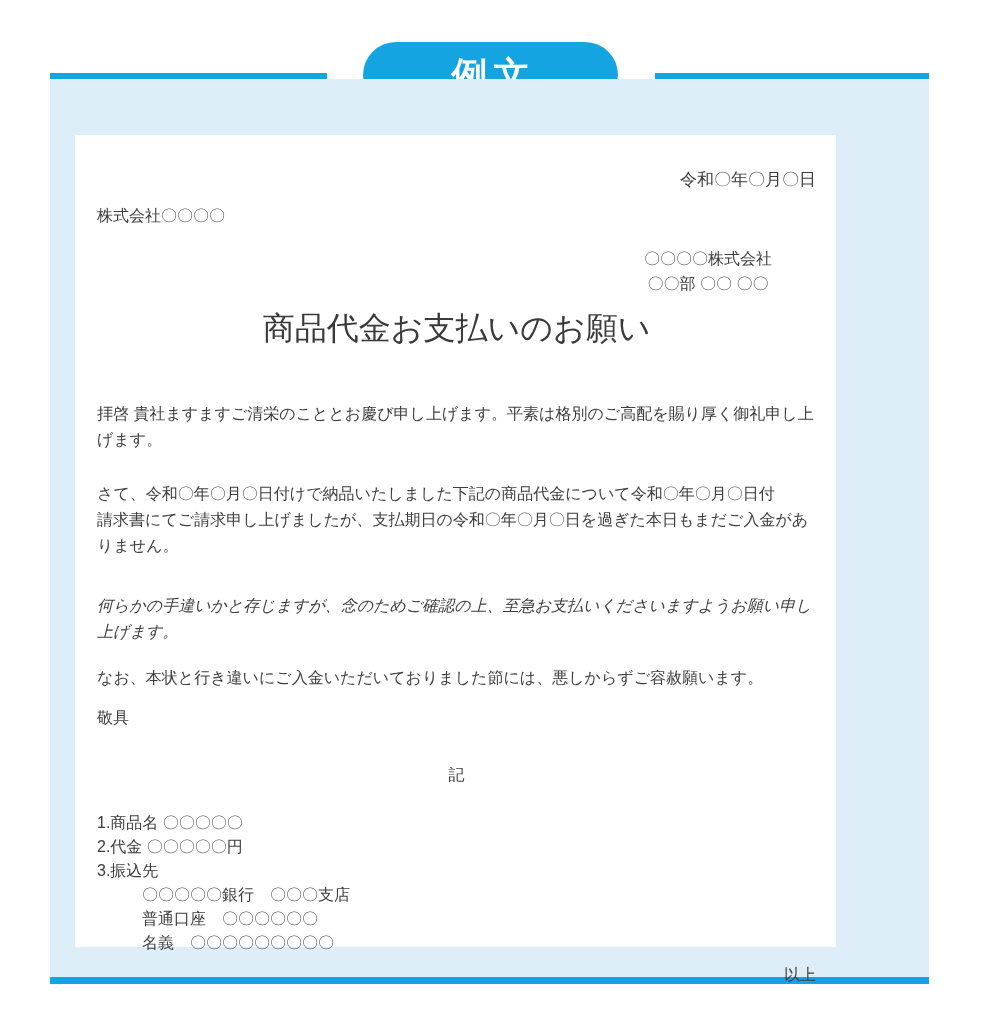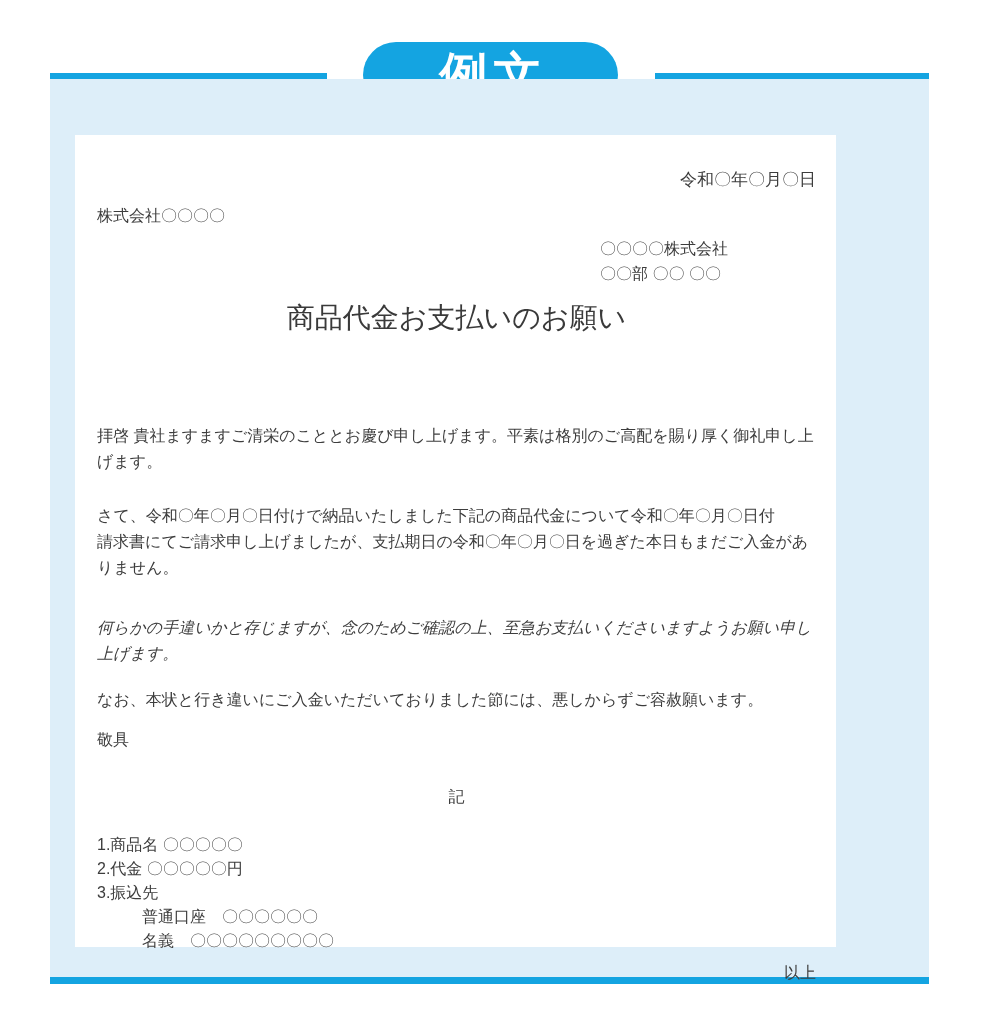--- a/index.html
+++ b/index.html
@@ -27,21 +27,21 @@
     width: 255px;
     height: 66px;
     background: #14a4e1;
     border-radius: 34px;
     display: flex;
     align-items: center;
     justify-content: center;
   }
   .badge-text {
     color: #ffffff;
-    font-size: 48px;
+    font-size: 36px;
     font-weight: bold;
     letter-spacing: 6px;
     padding-left: 6px; 
   }
   
   .panel {
     position: absolute;
     left: 50px;
     top: 79px;
     width: 879px;
@@ -74,34 +74,35 @@
     margin-top: 35px;
     text-align: right;
     font-size: 17px;
     line-height: 20px;
   }
   .recipient {
     margin-top: 14px;
     line-height: 24px;
   }
   .sender {
-    margin-top: 8px;
+    margin-top: 18px;
     margin-left: auto;
     width: 216px;
     line-height: 25px;
+    text-align: center;
   }
   .letter-title {
     margin-top: 17px;
     text-align: center;
-    font-size: 28px;
+    font-size: 32px;
     line-height: 30px;
     color: #3a3a3a;
   }
   .para { white-space: pre-line; }
-  .para-1 { margin-top: 90px; }
+  .para-1 { margin-top: 58px; }
   .para-2 { margin-top: 28px; }
   .para-3 { margin-top: 34px; font-style: italic; }
   .para-4 { margin-top: 20px; }
   .closing {
     margin-top: 14px;
     text-align: left;
   }
   .notice-marker {
     margin-top: 31px;
     text-align: center;
@@ -153,20 +154,21 @@
     <div class="para para-4">なお、本状と行き違いにご入金いただいておりました節には、悪しからずご容赦願います。</div>
 
     <div class="closing">敬具</div>
 
     <div class="notice-marker">記</div>
 
     <div class="items">
       <div>1.商品名 〇〇〇〇〇</div>
       <div>2.代金 〇〇〇〇〇円</div>
       <div>3.振込先</div>
+      <div class="item-indent">〇〇〇〇〇銀行　〇〇〇支店</div>
       <div class="item-indent">普通口座　〇〇〇〇〇〇</div>
       <div class="item-indent">名義　〇〇〇〇〇〇〇〇〇</div>
     </div>
 
     <div class="end-marker">以上</div>
 
   </div>
 </div>
 
 </body></html>

